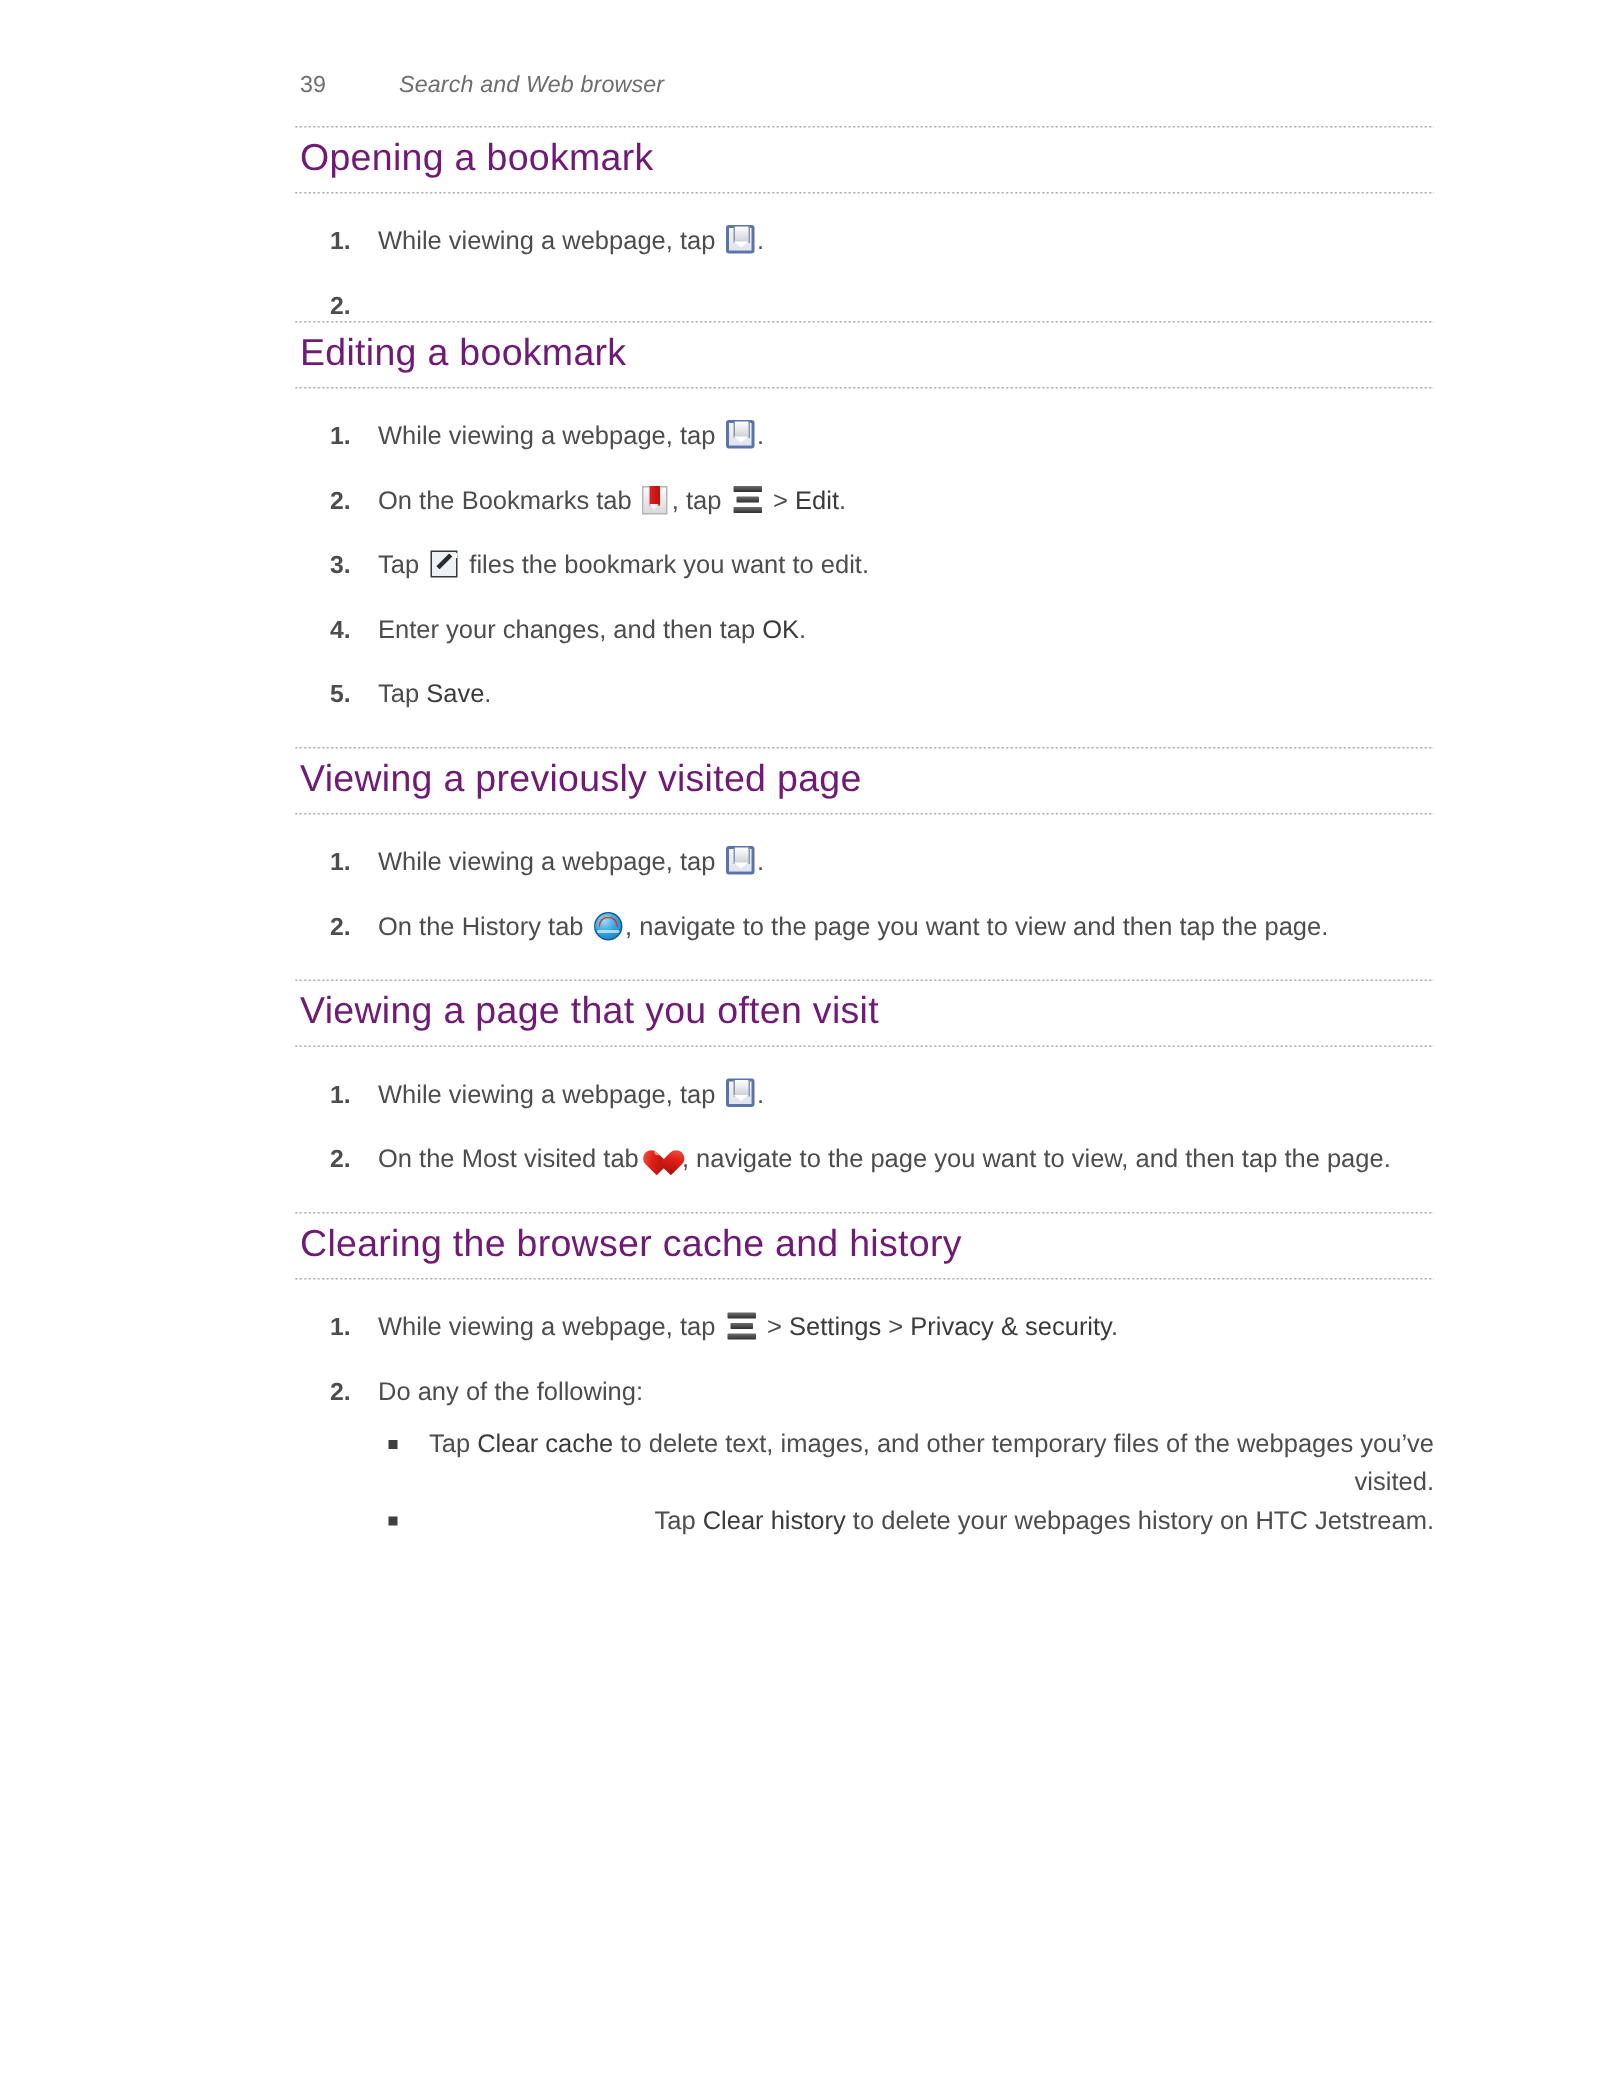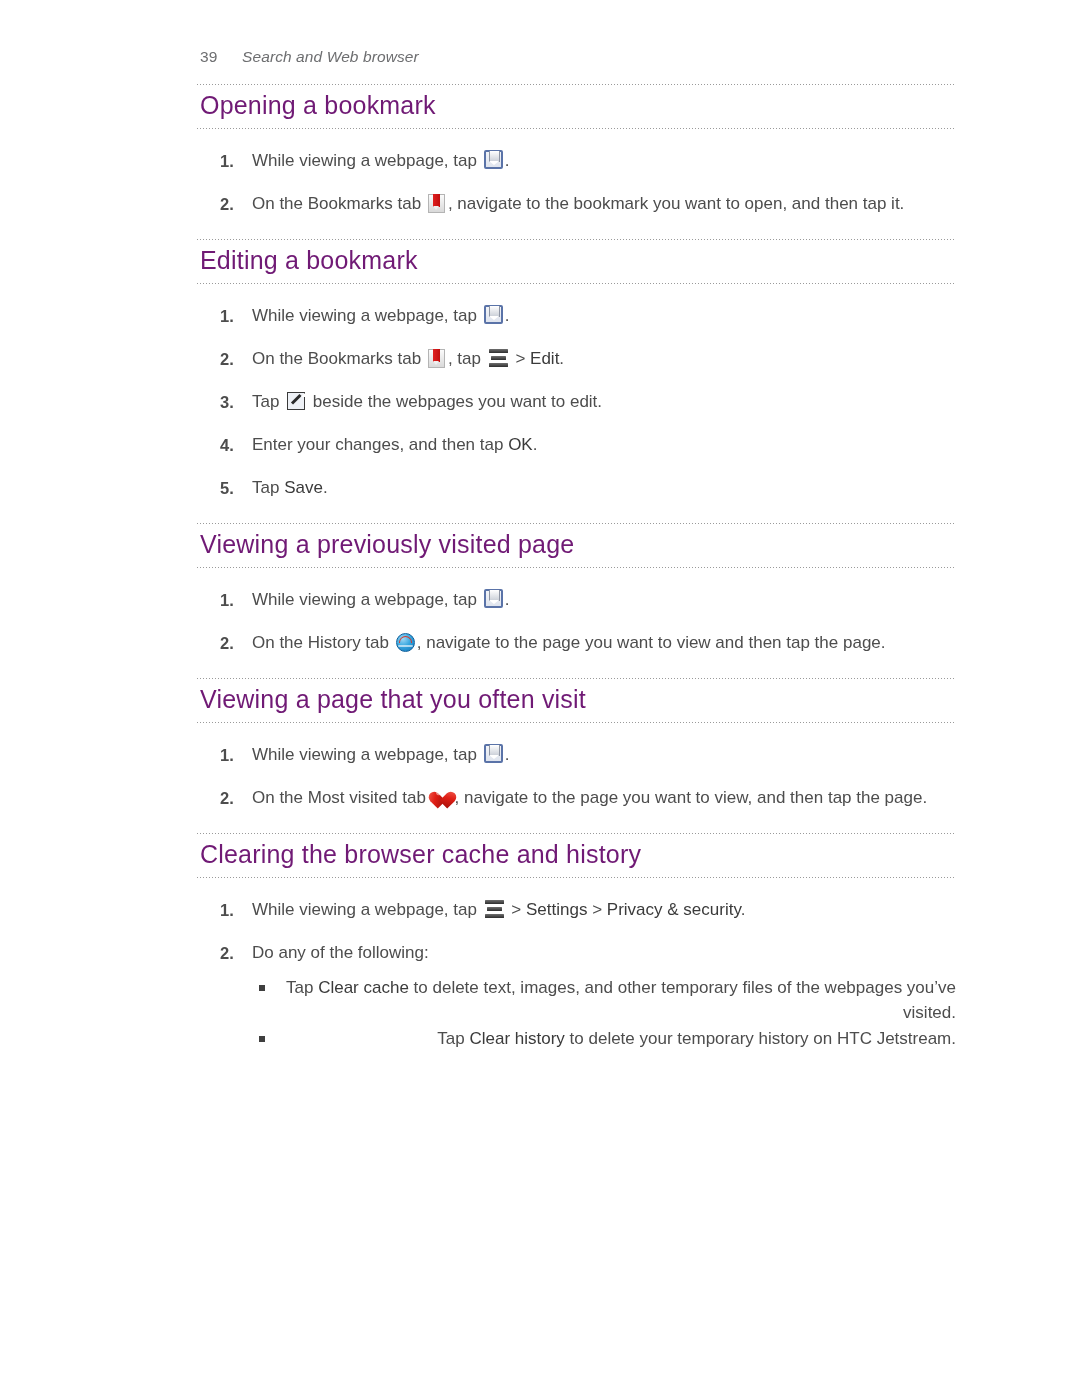--- a/index.html
+++ b/index.html
@@ -27,20 +27,21 @@
   
   .running-head {
     position: absolute;
     left: 200px;
     top: 48px;
     display: flex;
     align-items: baseline;
     font-size: 15.5px;
     color: #6d6e70;
     letter-spacing: 0.1px;
+    gap: 24px;
   }
   .running-head .folio {
     width: 42px;
     flex: 0 0 42px;
   }
   .running-head .chapter {
     white-space: nowrap;
     font-style: italic;
   }
 
@@ -301,33 +302,33 @@
   </div>
 
   <div class="content" id="content-root">
       <div class="section">
         <div class="rule"></div>
         <h2 class="heading">Opening a bookmark</h2>
         <div class="rule"></div>
         <div class="steps-wrap">
           <ol class="steps">
             <li><span class="num">1.</span><span><span>While viewing a webpage, tap </span><span class="ic ic-bookmarks"></span><span>.</span></span></li>
-            <li><span class="num">2.</span><span><span>On the Bookmarks tab </span><span class="ic ic-bookmark-tab"></span><span>, navigate to the bookmark you want to open, and then tap it.</span></span></li>
+            <li><span class="num">2.</span></li>
           </ol>
         </div>
       </div>
       <div class="section">
         <div class="rule"></div>
         <h2 class="heading">Editing a bookmark</h2>
         <div class="rule"></div>
         <div class="steps-wrap">
           <ol class="steps">
             <li><span class="num">1.</span><span><span>While viewing a webpage, tap </span><span class="ic ic-bookmarks"></span><span>.</span></span></li>
             <li><span class="num">2.</span><span><span>On the Bookmarks tab </span><span class="ic ic-bookmark-tab"></span><span>, tap </span><span class="ic ic-menu"><i></i><i></i><i></i></span><span> &gt; </span><span class="bold">Edit</span><span>.</span></span></li>
-            <li><span class="num">3.</span><span><span>Tap </span><span class="ic ic-edit"></span><span> beside the webpages you want to edit.</span></span></li>
+            <li><span class="num">3.</span><span><span>Tap </span><span class="ic ic-edit"></span><span> files the bookmark you want to edit.</span></span></li>
             <li><span class="num">4.</span><span><span>Enter your changes, and then tap </span><span class="bold">OK</span><span>.</span></span></li>
             <li><span class="num">5.</span><span><span>Tap </span><span class="bold">Save</span><span>.</span></span></li>
           </ol>
         </div>
       </div>
       <div class="section">
         <div class="rule"></div>
         <h2 class="heading">Viewing a previously visited page</h2>
         <div class="rule"></div>
         <div class="steps-wrap">
@@ -350,20 +351,20 @@
       </div>
       <div class="section last">
         <div class="rule"></div>
         <h2 class="heading">Clearing the browser cache and history</h2>
         <div class="rule"></div>
         <div class="steps-wrap">
           <ol class="steps">
             <li><span class="num">1.</span><span><span>While viewing a webpage, tap </span><span class="ic ic-menu"><i></i><i></i><i></i></span><span> &gt; </span><span class="bold">Settings</span><span> &gt; </span><span class="bold">Privacy &amp; security</span><span>.</span></span></li>
             <li><span class="num">2.</span><span><span>Do any of the following:</span></span><ul class="subs subs-indent">
                 <li><span class="bullet"></span><span><span>Tap </span><span class="bold">Clear cache</span><span> to delete text, images, and other temporary files of the webpages you’ve visited.</span></span></li>
-                <li><span class="bullet"></span><span><span>Tap </span><span class="bold">Clear history</span><span> to delete your temporary history on HTC Jetstream.</span></span></li>
+                <li><span class="bullet"></span><span><span>Tap </span><span class="bold">Clear history</span><span> to delete your webpages history on HTC Jetstream.</span></span></li>
               </ul></li>
           </ol>
         </div>
       </div>
     </div>
 
 </div>
 
 </body></html>

